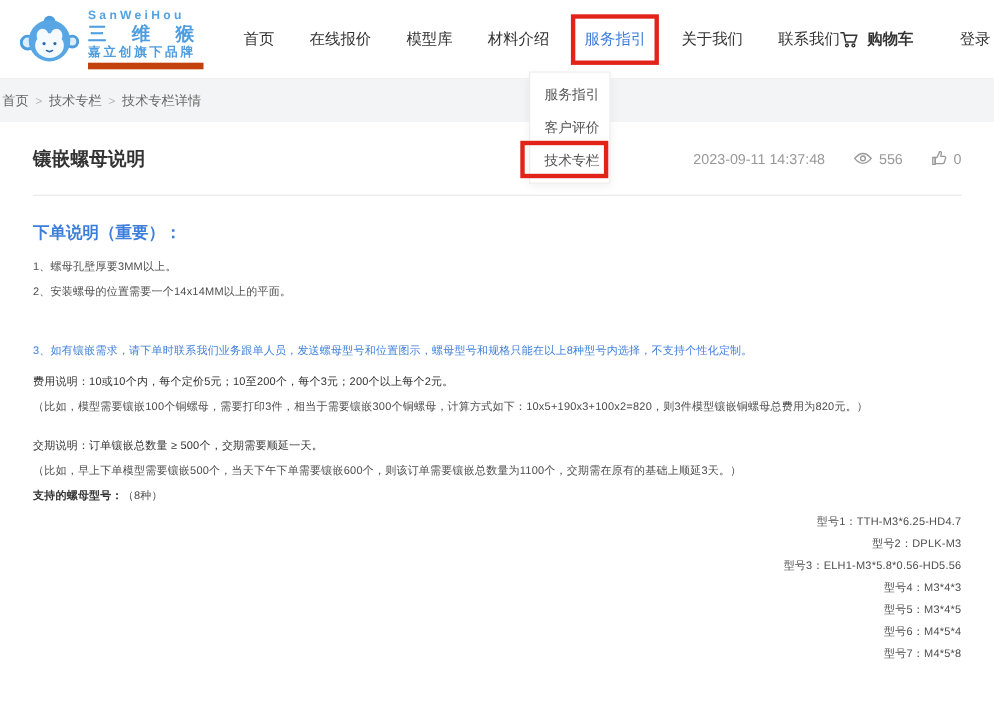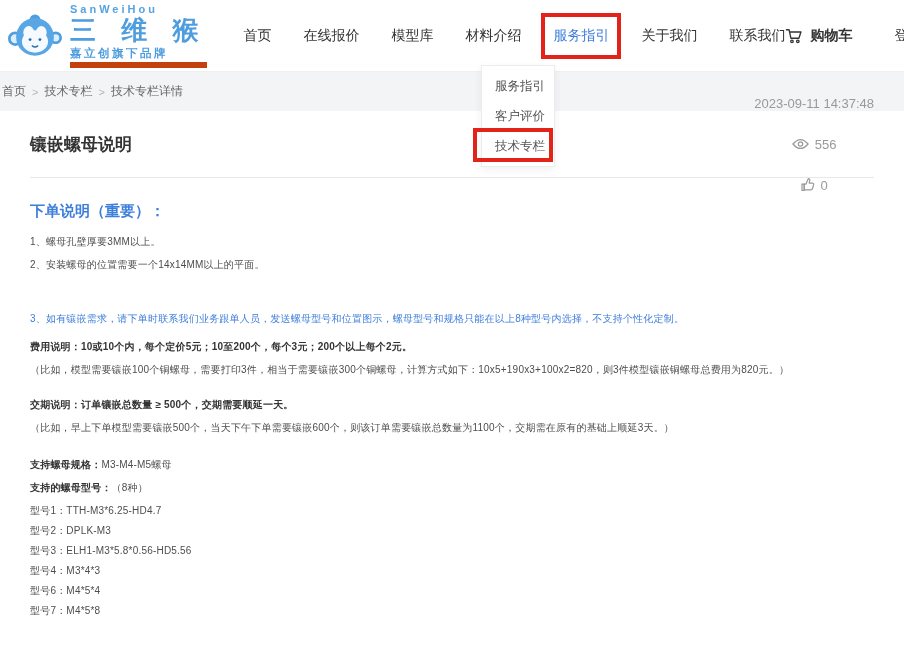--- a/index.html
+++ b/index.html
@@ -5,26 +5,26 @@
   * { box-sizing: border-box; margin: 0; padding: 0; }
   html, body { width: 904px; height: 661px; }
   body {
     font-family: "Liberation Sans", "DejaVu Sans", sans-serif;
     background: #fff; color: #333; overflow: hidden; position: relative;
   }
 
   
   .header {
     height: 72px; background: #fff; display: flex; align-items: center;
-    padding: 0 8px; position: relative; border-bottom: 1px solid #f0f0f0;
+    padding: 0 18px; position: relative; border-bottom: 1px solid #f0f0f0;
   }
   .logo { display: flex; align-items: center; gap: 8px; }
   .logo-text { display: flex; flex-direction: column; line-height: 1.15; }
   .logo-en { font-size: 11px; letter-spacing: 3px; color: #54a3e2; font-weight: bold; }
-  .logo-cn { font-size: 26px; letter-spacing: 9px; color: #4d9ddf; font-weight: bold; margin: 1px 0; white-space: nowrap; }
+  .logo-cn { font-size: 17px; letter-spacing: 9px; color: #4d9ddf; font-weight: bold; margin: 1px 0; white-space: nowrap; }
   .logo-sub { font-size: 11.5px; letter-spacing: 2.5px; color: #4d9ddf; font-weight: bold;
               border-bottom: 6px solid #c2410c; padding-bottom: 2px; white-space: nowrap; }
 
   .nav { display: flex; align-items: center; gap: 32px; margin-left: 36px; font-size: 14px; color: #333; }
   .nav-item { cursor: pointer; white-space: nowrap; position: relative; padding: 4px 0; }
   .nav-item.active { color: #3e7edb; }
   .annotation-box {
     position: absolute; border: 4px solid #e2231a; pointer-events: none; z-index: 30;
   }
   .nav-annotation { left: -12px; right: -12px; top: -10px; bottom: -10px; }
@@ -52,31 +52,31 @@
     height: 30px; line-height: 30px; padding-left: 13px; font-size: 12.5px;
     color: #555; cursor: pointer; position: relative; white-space: nowrap;
   }
   .dd-annotation { left: -9px; width: 80px; top: -3px; height: 34px; }
 
   
   .title-row {
     display: flex; align-items: center; padding: 0 30px; height: 66px; background: #fff;
   }
   .article-title { font-size: 17px; font-weight: bold; color: #333; }
-  .meta { margin-left: auto; display: flex; align-items: center; gap: 26px; color: #999; font-size: 13px; flex-direction: column; }
+  .meta { margin-left: auto; display: flex; align-items: center; gap: 26px; color: #999; font-size: 13px; }
   .meta-group { display: flex; align-items: center; gap: 6px; }
   .rule { border-bottom: 1px solid #e8e8e8; margin: 0 30px; }
 
   .content { padding: 24px 30px 0; }
   .content p { margin-bottom: 9px; }
   .h-blue { color: #3e7edb; font-size: 15px; font-weight: bold; margin-bottom: 14px !important; }
   .line { font-size: 10px; color: #4d4d4d; letter-spacing: .2px; }
   .blue { color: #3e7edb; margin-top: 40px; }
-  .bold { font-weight: bold; color: #333; }
-  .tight { margin-bottom: 6px !important; }
+  .bold { font-weight: normal; color: #333; }
+  .tight { margin-bottom: 6px !important; text-align: right; }
   .mt10 { margin-top: 14px; }
   .mt16 { margin-top: 21px; }
   .mt20 { margin-top: 23px; }
   .line b { color: #333; }
 
   .icon { display: inline-flex; align-items: center; }
 </style>
 </head>
 <body>
 
@@ -179,22 +179,22 @@
 
 <div class="content">
   <p class="h-blue">下单说明（重要）：</p>
   <p class="line">1、螺母孔壁厚要3MM以上。</p>
   <p class="line">2、安装螺母的位置需要一个14x14MM以上的平面。</p>
   <p class="line blue">3、如有镶嵌需求，请下单时联系我们业务跟单人员，发送螺母型号和位置图示，螺母型号和规格只能在以上8种型号内选择，不支持个性化定制。</p>
   <p class="line bold mt10">费用说明：10或10个内，每个定价5元；10至200个，每个3元；200个以上每个2元。</p>
   <p class="line">（比如，模型需要镶嵌100个铜螺母，需要打印3件，相当于需要镶嵌300个铜螺母，计算方式如下：10x5+190x3+100x2=820，则3件模型镶嵌铜螺母总费用为820元。）</p>
   <p class="line bold mt16">交期说明：订单镶嵌总数量 ≥ 500个，交期需要顺延一天。</p>
   <p class="line">（比如，早上下单模型需要镶嵌500个，当天下午下单需要镶嵌600个，则该订单需要镶嵌总数量为1100个，交期需在原有的基础上顺延3天。）</p>
-  <p class="line mt20"><b>支持螺母规格：</b><span>M3-M4-M5螺母</span></p>
   <p class="line"><b>支持的螺母型号：</b><span>（8种）</span></p>
   <p class="line tight">型号1：TTH-M3*6.25-HD4.7</p>
   <p class="line tight">型号2：DPLK-M3</p>
   <p class="line tight">型号3：ELH1-M3*5.8*0.56-HD5.56</p>
   <p class="line tight">型号4：M3*4*3</p>
+  <p class="line tight">型号5：M3*4*5</p>
   <p class="line tight">型号6：M4*5*4</p>
   <p class="line tight">型号7：M4*5*8</p>
 
 </div>
 
 </body></html>

